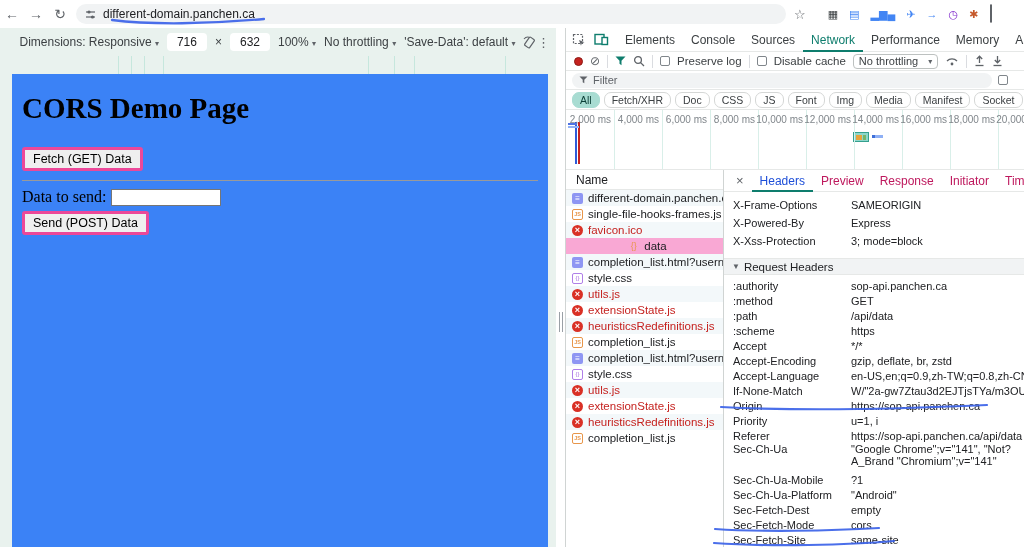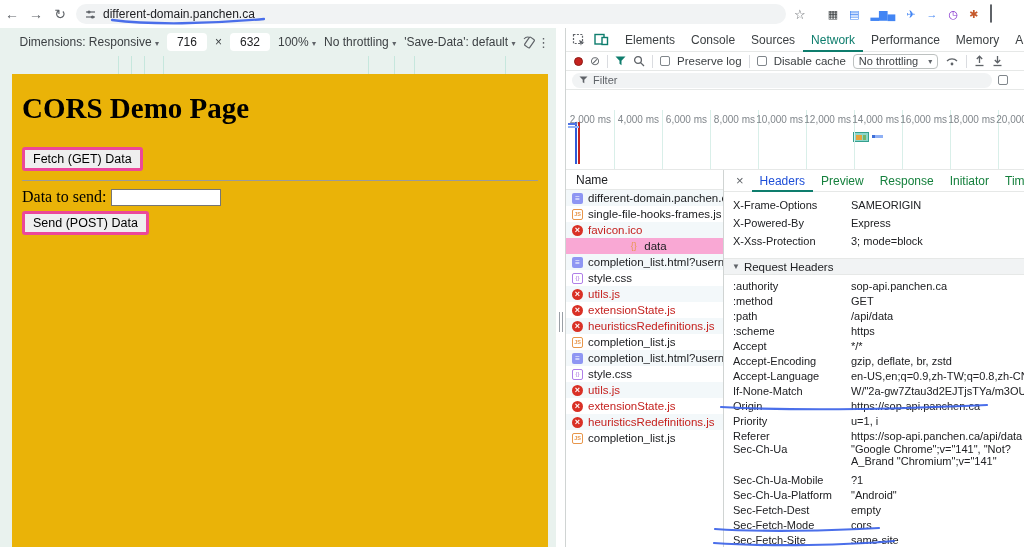--- a/index.html
+++ b/index.html
@@ -16,21 +16,21 @@
   #ext-row span { font-size:11px; line-height:1; }
   .puzzle-box { width:10px; height:10px; border:1.6px solid #5f6368; border-radius:2px; }
 
   
   #left-pane { position:absolute; left:0; top:28px; width:556px; height:519px; background:#e9f2ee; }
   #device-toolbar { height:28px; display:flex; align-items:center; justify-content:center; gap:8px; font-size:12px; color:#3c4043; position:relative; }
   .dim-input { background:#fff; border-radius:4px; padding:2px 10px; font-size:12px; color:#202124; }
   .dd-caret { font-size:8px; color:#5f6368; }
   #device-menu { position:absolute; right:6px; font-size:13px; color:#5f6368; }
   .mq-tick { position:absolute; top:28px; height:18px; width:1px; background:#c6e7dd; }
-  #page { position:absolute; left:12px; top:46px; width:536px; height:473px; background:#eab308; padding:18px 10px 0 10px; }
+  #page { position:absolute; left:12px; top:46px; width:536px; height:473px; background:#3b82f6; padding:18px 10px 0 10px; }
   #page h1 { font-family:"Liberation Serif","DejaVu Serif",serif; font-size:29px; color:#000; margin-bottom:22px; }
   .pg-btn { display:inline-block; font-size:12.5px; color:#000; background:#efefef; border:3px solid #ec4899; border-radius:3px; padding:2px 8px; }
   #page hr { border:none; border-top:1px solid #9a9a9a; margin:9px 0 7px 0; }
   .send-row { font-family:"Liberation Serif","DejaVu Serif",serif; font-size:16px; color:#000; display:flex; align-items:center; gap:5px; margin-bottom:5px; }
   .send-row input { width:110px; height:17px; border:1px solid #767676; font-size:12px; padding:0 3px; }
   #gutter-handle { position:absolute; left:556px; top:312px; width:9px; height:20px; display:flex; justify-content:center; gap:2px; background:#fff; }
   #gutter-handle i { width:1px; height:100%; background:#9aa0a6; }
   #gutter { position:absolute; left:556px; top:28px; width:9px; height:519px; background:#fff; }
 
   
@@ -73,21 +73,21 @@
   .icon-js .file-icon::before { content:"JS"; color:#e8964a; font-size:5.5px; font-weight:bold; }
   .icon-css .file-icon { border:1px solid #b07fe8; }
   .icon-css .file-icon::before { content:"{}"; color:#a86ae0; font-size:6px; }
   .icon-fetch .file-icon::before { content:"{}"; color:#e8964a; font-size:9px; }
   .icon-error .file-icon { background:#d93025; border-radius:50%; }
   .icon-error .file-icon::before { content:"×"; color:#fff; font-size:9px; font-weight:bold; }
 
   #detail-panel { position:absolute; left:158px; top:142px; width:301px; height:377px; overflow:hidden; }
   #detail-tabs { height:22px; display:flex; align-items:center; border-bottom:1px solid #e6e8e7; gap:2px; padding-left:6px; }
   #detail-close { font-size:13px; color:#5f6368; padding:0 6px; }
-  .detail-tab { padding:0 8px; height:22px; display:flex; align-items:center; font-size:12px; color:#15803d; }
+  .detail-tab { padding:0 8px; height:22px; display:flex; align-items:center; font-size:12px; color:#be185d; }
   .detail-tab.active { color:#1d4ed8; box-shadow:inset 0 -2px 0 #0e7d6d; }
   .hdr-row { display:flex; align-items:center; height:15px; padding-left:9px; font-size:11px; color:#202124; }
   .hdr-row.resp { height:18px; }
   .hdr-name { width:118px; flex:none; white-space:nowrap; overflow:hidden; }
   .hdr-value { white-space:nowrap; overflow:hidden; flex:1; }
   .hdr-row.wrap { height:auto; min-height:29px; align-items:flex-start; }
   .hdr-row.wrap .hdr-value { white-space:normal; }
   #resp-block { padding-top:4px; }
   #req-hdr-section { height:17px; background:#f1f3f4; border-top:1px solid #e6e8e7; border-bottom:1px solid #e6e8e7; display:flex; align-items:center; padding-left:8px; font-size:11.5px; color:#202124; margin-top:8px; margin-bottom:3px; }
   #req-hdr-section .tri { font-size:8px; margin-right:4px; color:#5f6368; }
@@ -246,20 +246,33 @@
           <path d="M0.5,0.5 h10 l-4,4.2 v4.5 l-2,-1.4 v-3.1 Z" fill="#5f6368"></path>
         </svg>
       <span>Filter</span>
     </div>
     <span id="invert-wrap">
       <span class="cb"></span>
       <span>In</span>
     </span>
   </div>
 
+  <div class="dt-row" id="dt-chips">
+
+  <span class="chip active">All</span>
+      <span class="chip">Fetch/XHR</span>
+      <span class="chip">Doc</span>
+      <span class="chip">CSS</span>
+      <span class="chip">JS</span>
+      <span class="chip">Font</span>
+      <span class="chip">Img</span>
+      <span class="chip">Media</span>
+      <span class="chip">Manifest</span>
+      <span class="chip">Socket</span>
+    </div>
 
   <div id="dt-overview">
     <div class="wf" style="left:9px;top:12px;width:2px;height:42px;background:#2f5bd8"></div>
     <div class="wf" style="left:12px;top:12px;width:2px;height:42px;background:#c5221f"></div>
     <div class="wf" style="left:2px;top:13px;width:9px;height:2px;background:#4f73e3"></div>
     <div class="wf" style="left:2px;top:16px;width:11px;height:2px;background:#8fb0f5"></div>
     <div class="wf" style="left:287px;top:22px;width:16px;height:10px;background:#8ed7cb;border:1px solid #35a08e">
       <div style="position:absolute;left:2px;top:2px;width:6px;height:5px;background:#e8a33d"></div>
       <div style="position:absolute;left:9px;top:2px;width:3px;height:5px;background:#76b56a"></div>
     </div>

